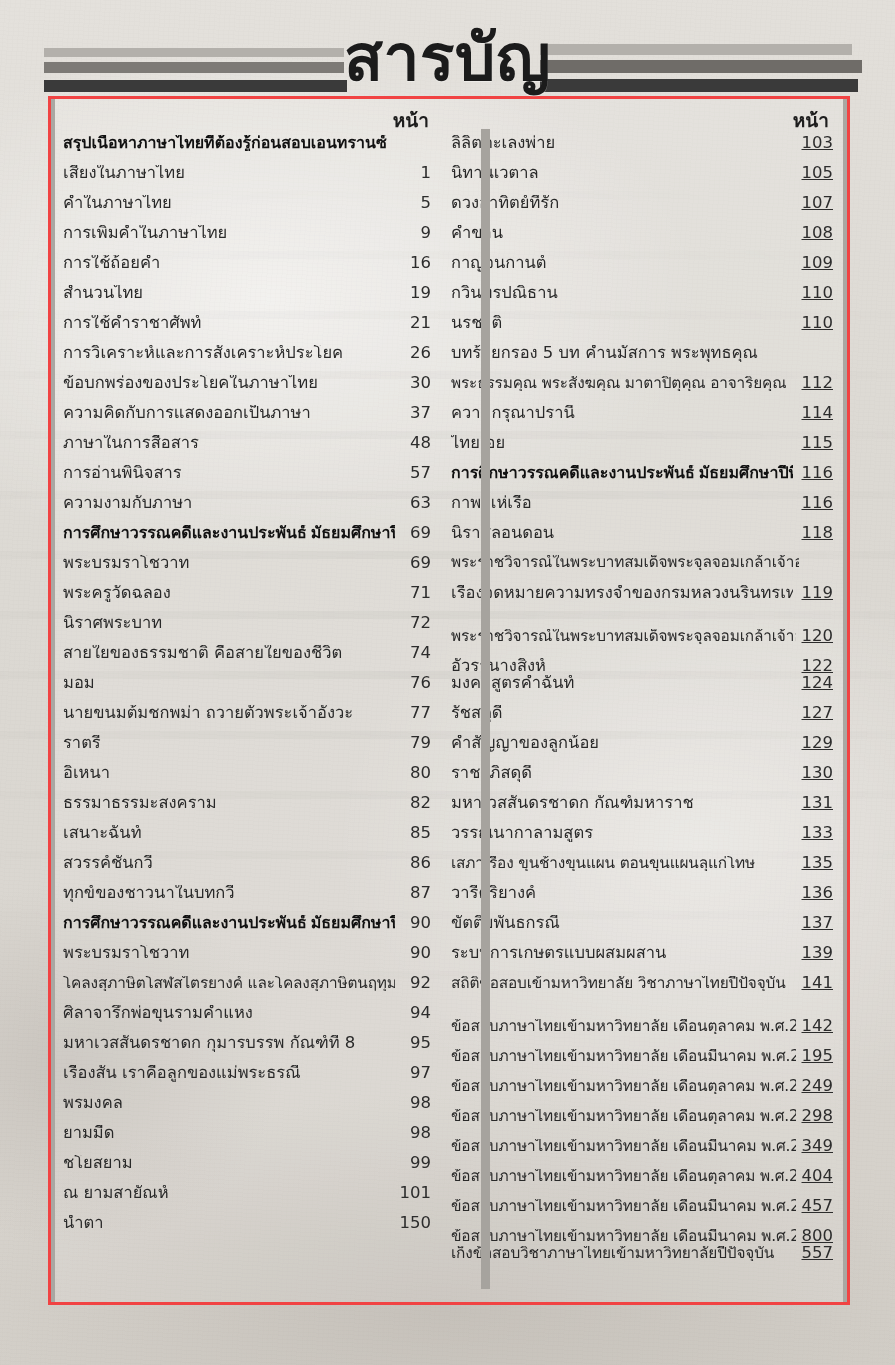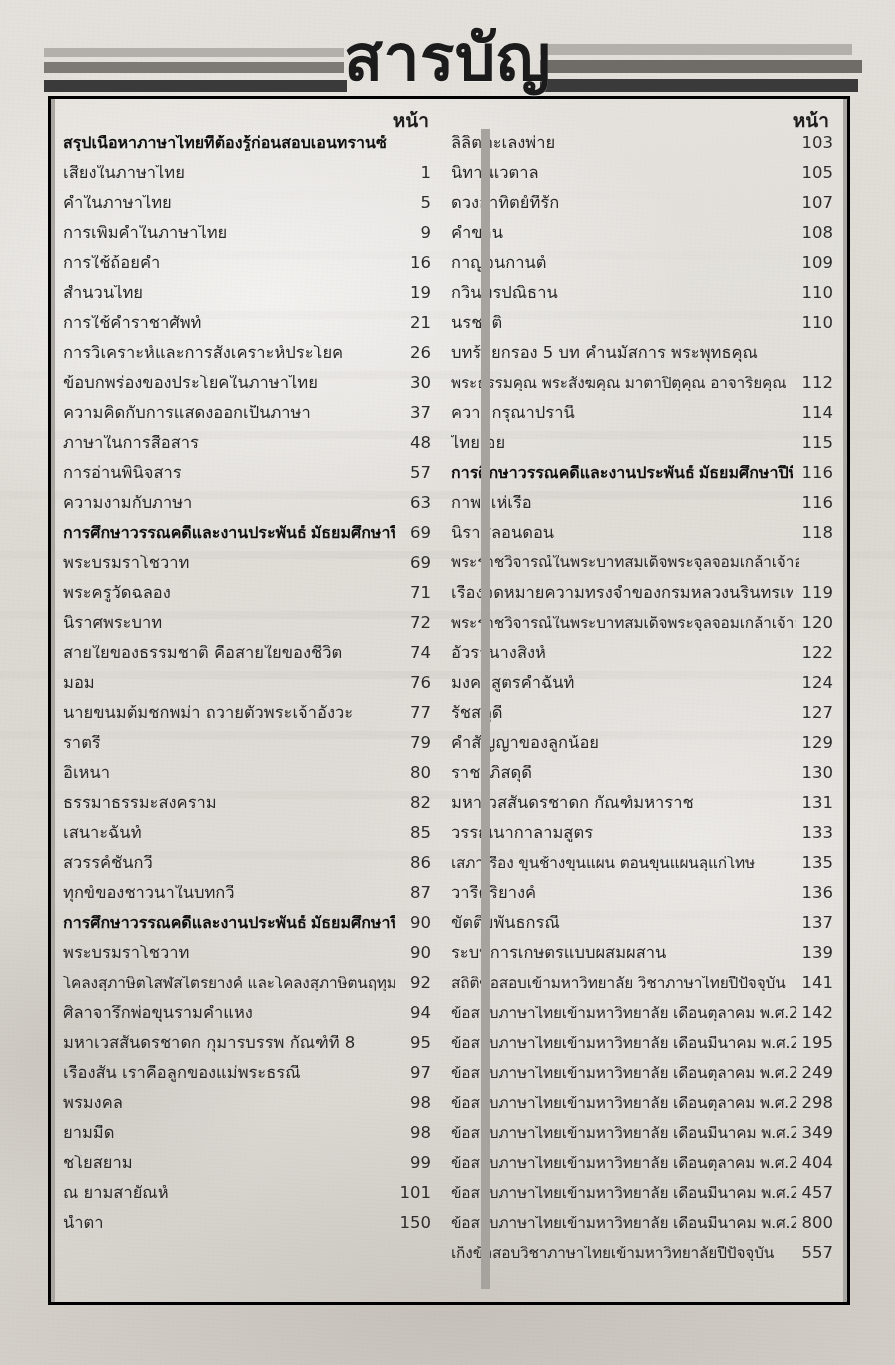--- a/index.html
+++ b/index.html
@@ -70,21 +70,21 @@
     text-shadow: 0 1px 0 rgba(255,255,255,0.35);
   }
 
   
   .toc-frame {
     position: absolute;
     left: 48px;
     top: 96px;
     width: 802px;
     height: 1209px;
-    border: 3px solid #000000;
+    border: 3px solid #ef4444;
     box-sizing: border-box;
     box-shadow: inset 4px 0 0 0 #a9a6a1, inset -4px 0 0 0 #a9a6a1;
     background: rgba(255,255,255,0.10);
   }
 
   .columns {
     position: absolute;
     left: 0; top: 0;
     width: 100%; height: 100%;
     display: flex;
@@ -147,22 +147,22 @@
     color: #131313;
     font-size: 16px;
     font-family: Liberation Serif, serif;
   }
   .entry.section .p { font-weight: normal; }
   .entry.tight { font-size: 15.4px; }
   .entry.tight .t { letter-spacing: -0.15px; }
   .entry.nopage .p { min-width: 0; padding-left: 0; }
 
   
-  .col-right .entry .p { min-width: 34px; }
-  .col-right .entry.snug .p { padding-left: 3px; }
+  .col-right .entry .p { min-width: 34px; text-decoration: underline; }
+  .col-right .entry.snug .p { padding-left: 3px; margin-top: 13px; }
 
   
   .toc-frame, .doc-title { filter: contrast(1.02); }
 </style>
 </head>
 <body>
 
 <div class="paper"></div>
 <div class="showthrough"></div>
 <div class="grain"></div>

